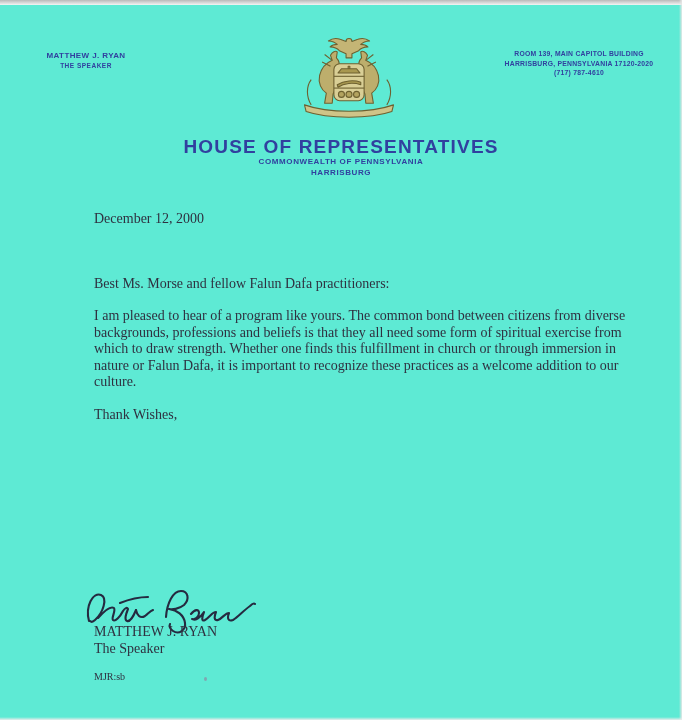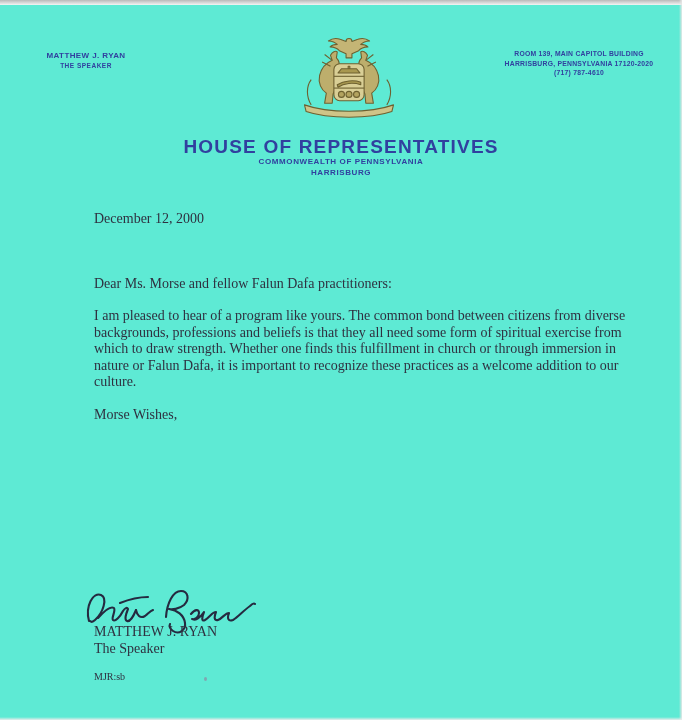--- a/index.html
+++ b/index.html
@@ -96,23 +96,23 @@
       <path fill="#cfc488" d="M22,82 C50,92 100,92 128,82 L126,90 C100,99 50,99 24,90 Z"></path>
     </g>
   </svg>
 
   <div class="lh org-title">HOUSE OF REPRESENTATIVES</div>
   <div class="lh org-sub1">COMMONWEALTH OF PENNSYLVANIA</div>
   <div class="lh org-sub2">HARRISBURG</div>
 
   <div class="body-block">
     <p class="date-line">December 12, 2000</p>
-    <p>Dear Ms. Morse and fellow Falun Dafa practitioners:</p>
+    <p>Best Ms. Morse and fellow Falun Dafa practitioners:</p>
     <p>I am pleased to hear of a program like yours.  The common bond between citizens from diverse backgrounds, professions and beliefs is that they all need some form of spiritual exercise from which to draw strength.  Whether one finds this fulfillment in church or through immersion in nature or Falun Dafa, it is important to recognize these practices as a welcome addition to our culture.</p>
-    <p>Morse Wishes,</p>
+    <p>Thank Wishes,</p>
   </div>
 
   <svg class="signature" viewBox="0 0 175 52" aria-hidden="true">
     <g fill="none" stroke="#252a40" stroke-width="2.1" stroke-linecap="round" stroke-linejoin="round">
       <path d="M5,37 C1,22 9,8 17,11 C24,14 19,29 11,36 C9,38 7,38 6,37"></path>
       <path d="M14,34 C21,26 27,22 30,24 C32,27 27,34 29,36 C31,38 36,33 39,27 C41,24 43,23 44,25 C42,30 40,36 43,37 C46,38 50,31 52,26"></path>
       <path d="M36,19 C46,15 56,13 64,13"></path>
       <path d="M52,26 C53,31 56,35 61,32 C64,30 66,27 69,26"></path>
       <path d="M82,33 C83,19 89,7 97,7 C104,7 106,15 100,21 C95,25 88,26 85,25 C93,26 100,31 101,39 C102,46 95,51 89,47 C86,45 85,42 86,40"></path>
       <path d="M107,30 C111,25 115,25 115,29 C115,33 111,36 108,35 C111,37 116,34 120,28 C118,33 117,38 121,36 C126,33 128,28 132,28 C130,33 130,37 134,36 C139,34 141,29 145,29 C143,34 144,38 149,36 C154,33 159,27 166,22 C168,20 170,19 171,20"></path>

